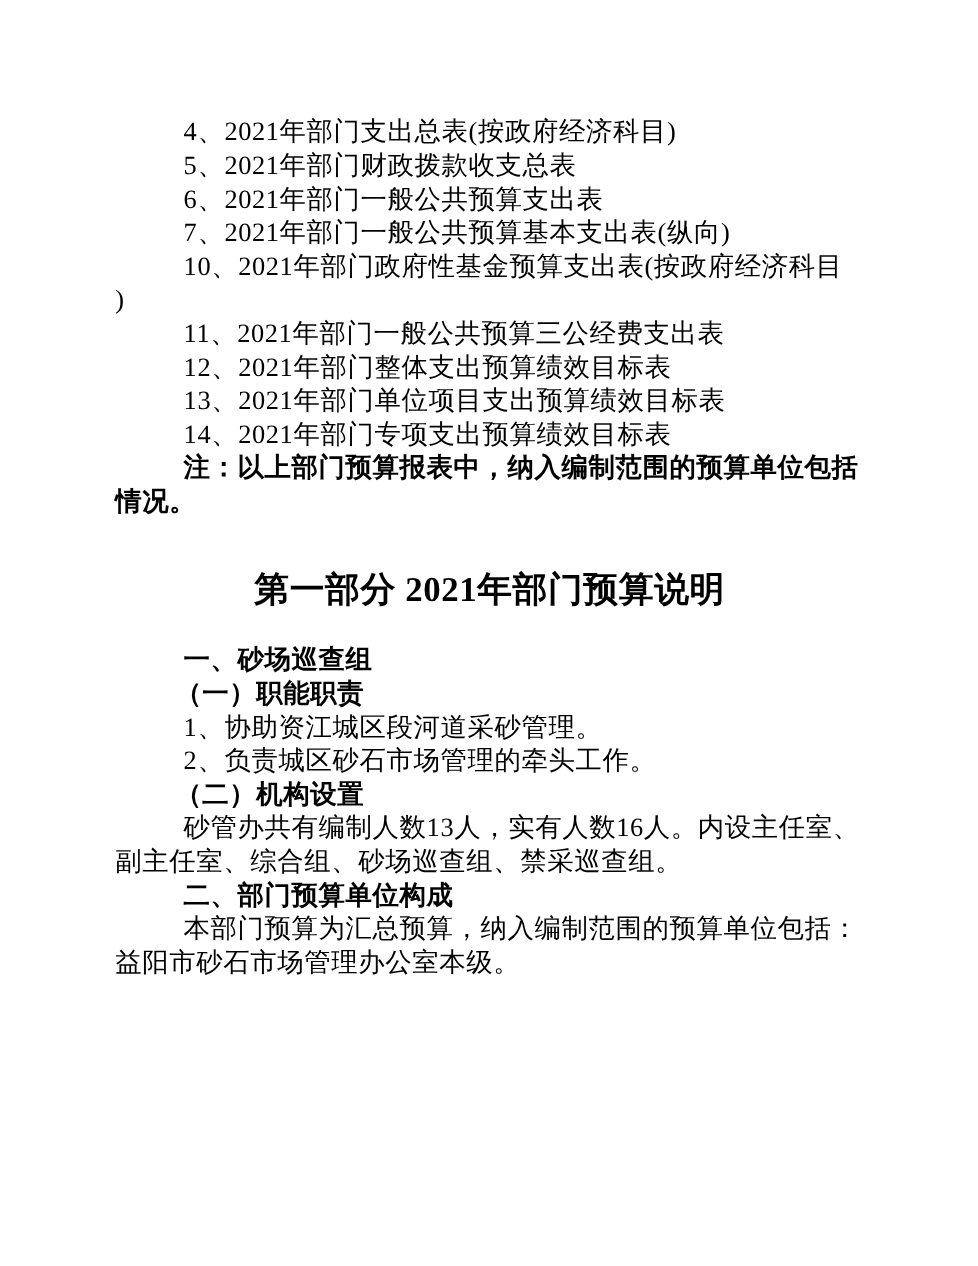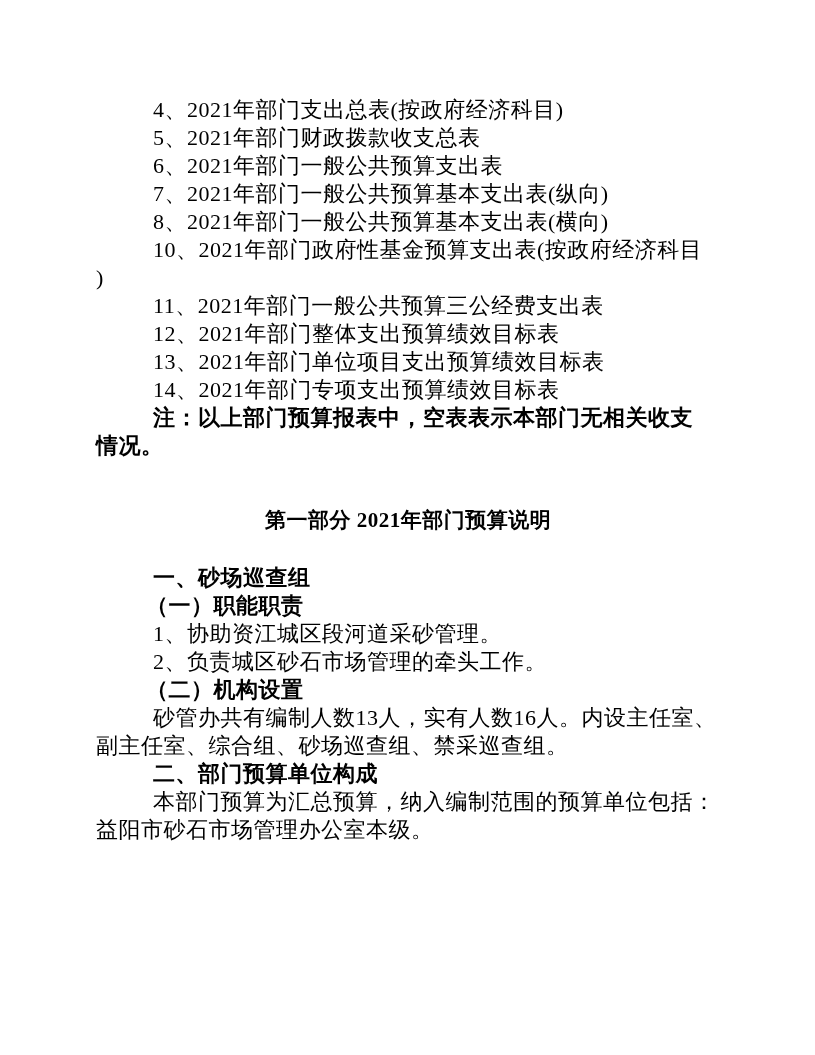--- a/index.html
+++ b/index.html
@@ -31,50 +31,49 @@
     line-height: 28px;
     white-space: pre;
     letter-spacing: 0.5px;
   }
   .ind  { padding-left: 57px; }  
   .pind { padding-left: 50px; }  
   .bold { font-weight: 700; }
   .part-title {
     margin: 40px 0 24px 0;
     padding: 0;
-    font-size: 21px;
+    font-size: 29px;
     line-height: 40px;
     font-weight: 700;
     text-align: center;
     white-space: pre;
     letter-spacing: 0.5px;
   }
 </style>
 </head>
 <body>
 
 <div class="page">
   <div class="content">
 
     <section>
       <p class="ln ind">4、2021年部门支出总表(按政府经济科目)</p>
       <p class="ln ind">5、2021年部门财政拨款收支总表</p>
       <p class="ln ind">6、2021年部门一般公共预算支出表</p>
       <p class="ln ind">7、2021年部门一般公共预算基本支出表(纵向)</p>
-      <p class="ln ind">8、2021年部门一般公共预算基本支出表(横向)</p>
       <p class="ln ind">10、2021年部门政府性基金预算支出表(按政府经济科目</p>
       <p class="ln">)</p>
       <p class="ln ind">11、2021年部门一般公共预算三公经费支出表</p>
       <p class="ln ind">12、2021年部门整体支出预算绩效目标表</p>
       <p class="ln ind">13、2021年部门单位项目支出预算绩效目标表</p>
       <p class="ln ind">14、2021年部门专项支出预算绩效目标表</p>
     </section>
 
     <section>
-      <p class="ln ind bold">注：以上部门预算报表中，空表表示本部门无相关收支</p>
+      <p class="ln ind bold">注：以上部门预算报表中，纳入编制范围的预算单位包括</p>
       <p class="ln bold">情况。</p>
     </section>
 
     <h1 class="part-title">第一部分 2021年部门预算说明</h1>
 
     <section>
       <p class="ln ind bold">一、砂场巡查组</p>
       <p class="ln pind bold">（一）职能职责</p>
       <p class="ln ind">1、协助资江城区段河道采砂管理。</p>
       <p class="ln ind">2、负责城区砂石市场管理的牵头工作。</p>

